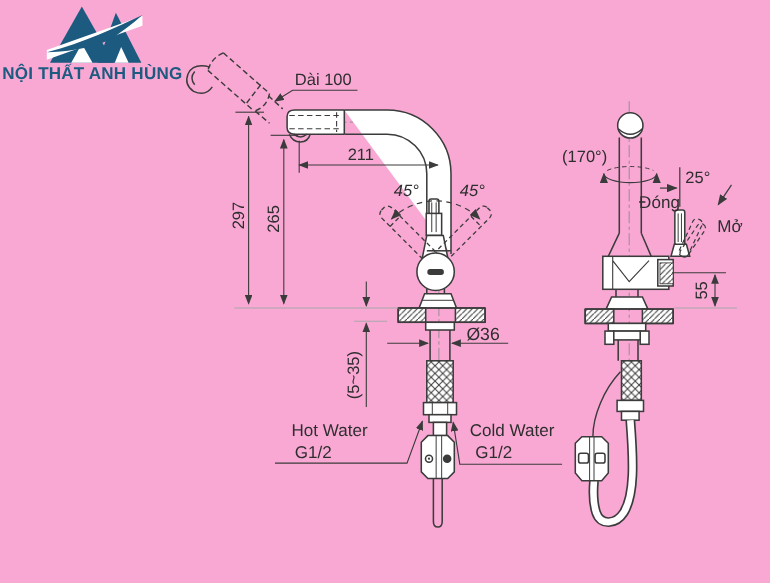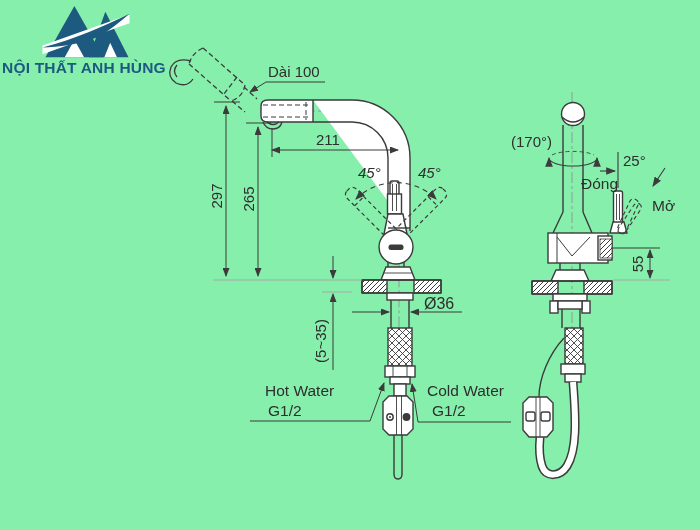--- a/index.html
+++ b/index.html
@@ -1,16 +1,16 @@
 <!DOCTYPE html>
 <html><head>
 <meta charset="utf-8">
 <style>
   html,body{margin:0;padding:0;background:#fff;}
-  .canvas{position:relative;width:700px;height:530px;background:#86efac;overflow:hidden;
+  .canvas{position:relative;width:700px;height:530px;background:#f9a8d4;overflow:hidden;
           font-family:"Liberation Sans","DejaVu Sans",sans-serif;}
   .logo{position:absolute;left:0;top:0;width:190px;height:90px;}
   .logo-mark{position:absolute;left:42px;top:3px;}
   .logo-text{position:absolute;left:2px;top:59px;width:186px;
              font-weight:bold;font-size:15.5px;letter-spacing:.2px;color:#1c5a80;white-space:nowrap;}
   svg.drawing{position:absolute;left:0;top:0;}
   .dimtxt{fill:#2e2e2e;font-size:15px;}
   .dimtxt-i{fill:#2e2e2e;font-size:15px;font-style:italic;}
   .lbltxt{fill:#2e2e2e;font-size:15.5px;}
 </style>

